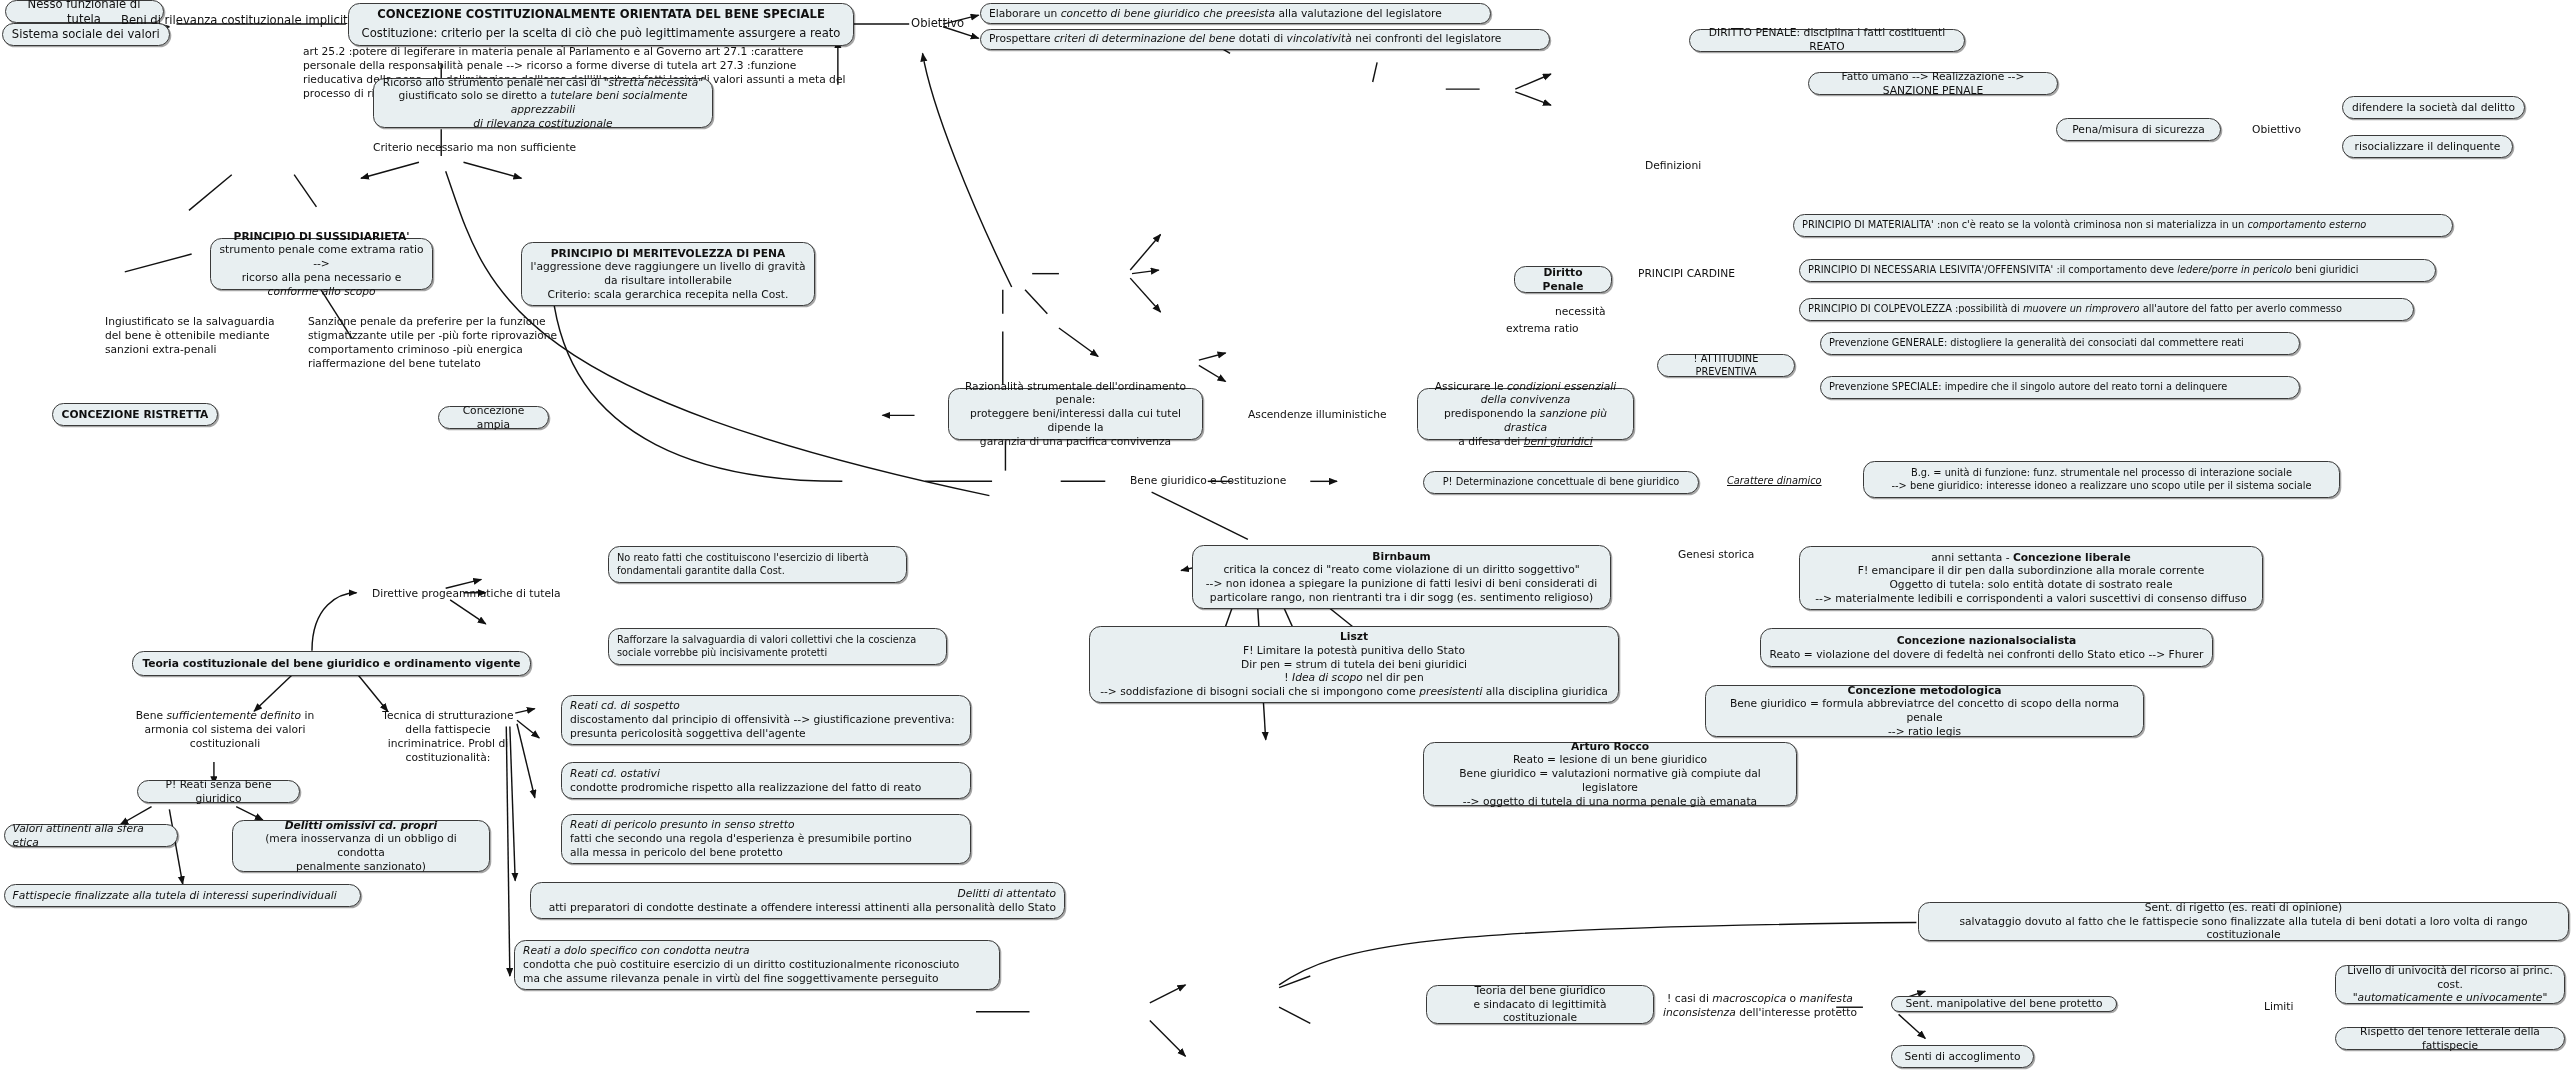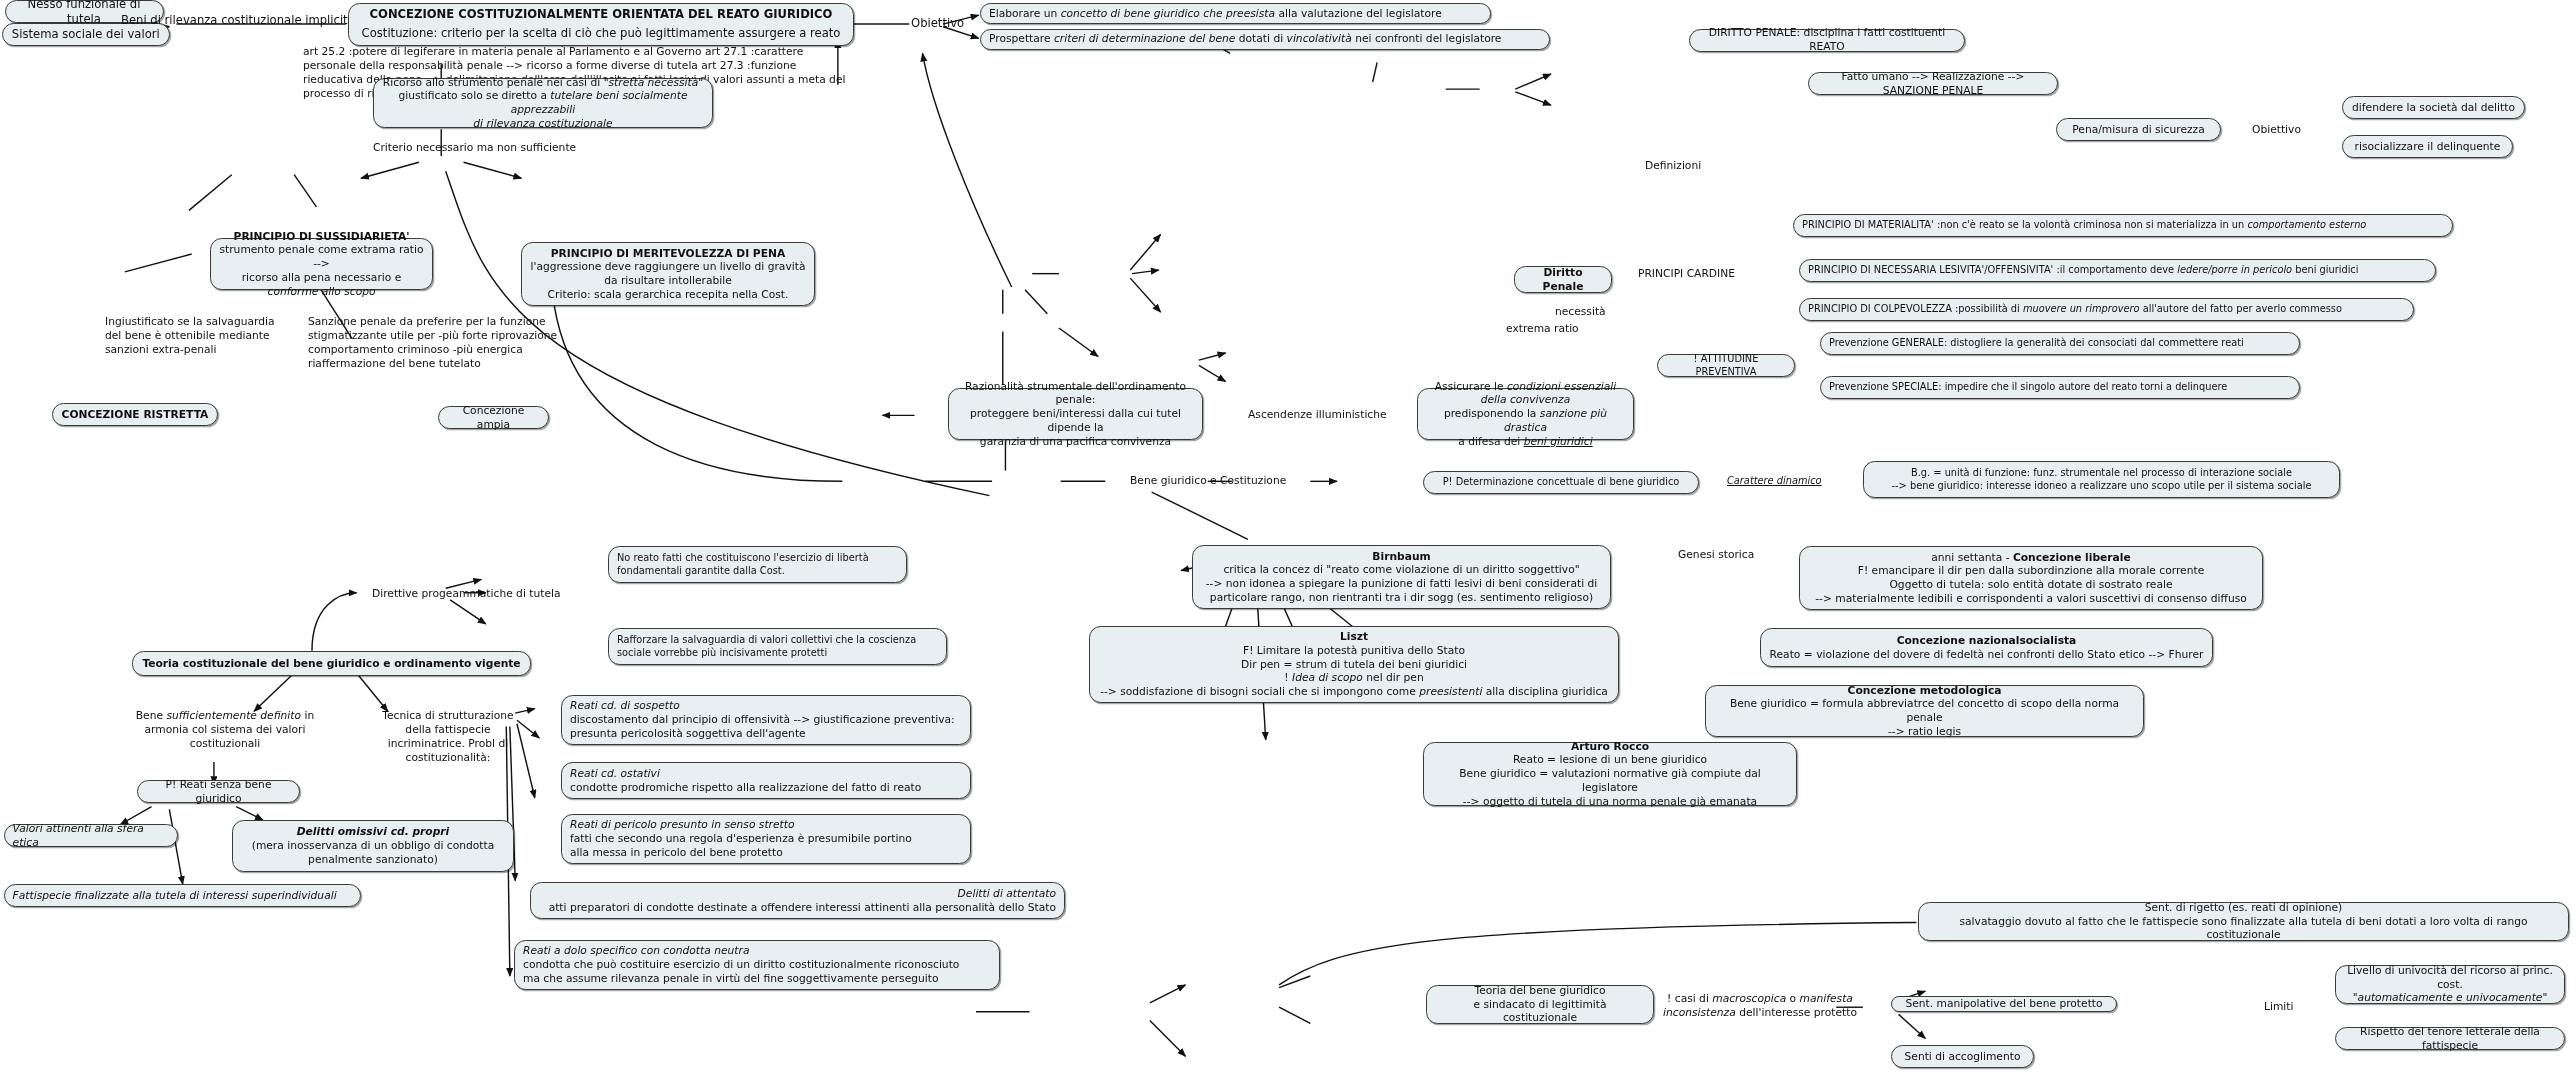--- a/index.html
+++ b/index.html
@@ -189,21 +189,21 @@
 
   <div class="node f13 ctr" style="left:1.8px; top:23px; width:168px; height:23px;">
     <span class="line">Sistema sociale dei valori</span>
   </div>
 
   <div class="label f13" style="left:121px; top:12.5px;">
     <span>Beni di rilevanza costituzionale implicita</span>
   </div>
 
   <div class="node ctr" style="left:348px; top:2.7px; width:506px; height:43px; padding:3.6px 9px;">
-    <span class="line ttl f13">CONCEZIONE COSTITUZIONALMENTE ORIENTATA DEL REATO GIURIDICO</span>
+    <span class="line ttl f13">CONCEZIONE COSTITUZIONALMENTE ORIENTATA DEL BENE SPECIALE</span>
     <span class="line f13" style="margin-top:4.5px;">Costituzione: criterio per la scelta di ciò che può legittimamente assurgere a reato</span>
   </div>
 
   <div class="label f13" style="left:911px; top:16px;">
     <span>Obiettivo</span>
   </div>
 
   <div class="node f12 lft" style="left:980px; top:2.7px; width:511px; height:21.4px;">
     <span class="line"><span>Elaborare un </span><span class="it">concetto di bene giuridico che preesista</span><span> alla valutazione del legislatore</span></span>
   </div>
@@ -440,21 +440,21 @@
   </div>
 
   <div class="node f12 ctr" style="left:137px; top:780px; width:163px; height:23px;">
     <span class="line">P! Reati senza bene giuridico</span>
   </div>
 
   <div class="node f12 it lft" style="left:3.6px; top:824px; width:174px; height:23px;">
     <span class="line">Valori attinenti alla sfera etica</span>
   </div>
 
-  <div class="node f12 ctr" style="left:232px; top:820px; width:282px; height:52px;">
+  <div class="node f12 ctr" style="left:232px; top:820px; width:258px; height:52px;">
     <span class="line ttl it">Delitti omissivi cd. propri</span>
     <span class="line">(mera inosservanza di un obbligo di condotta</span>
     <span class="line">penalmente sanzionato)</span>
   </div>
 
   <div class="node f12 it lft" style="left:3.6px; top:884px; width:357px; height:23px;">
     <span class="line">Fattispecie finalizzate alla tutela di interessi superindividuali</span>
   </div>
 
   <div class="node f12 lft" style="left:561px; top:695px; width:410px; height:50px;">

